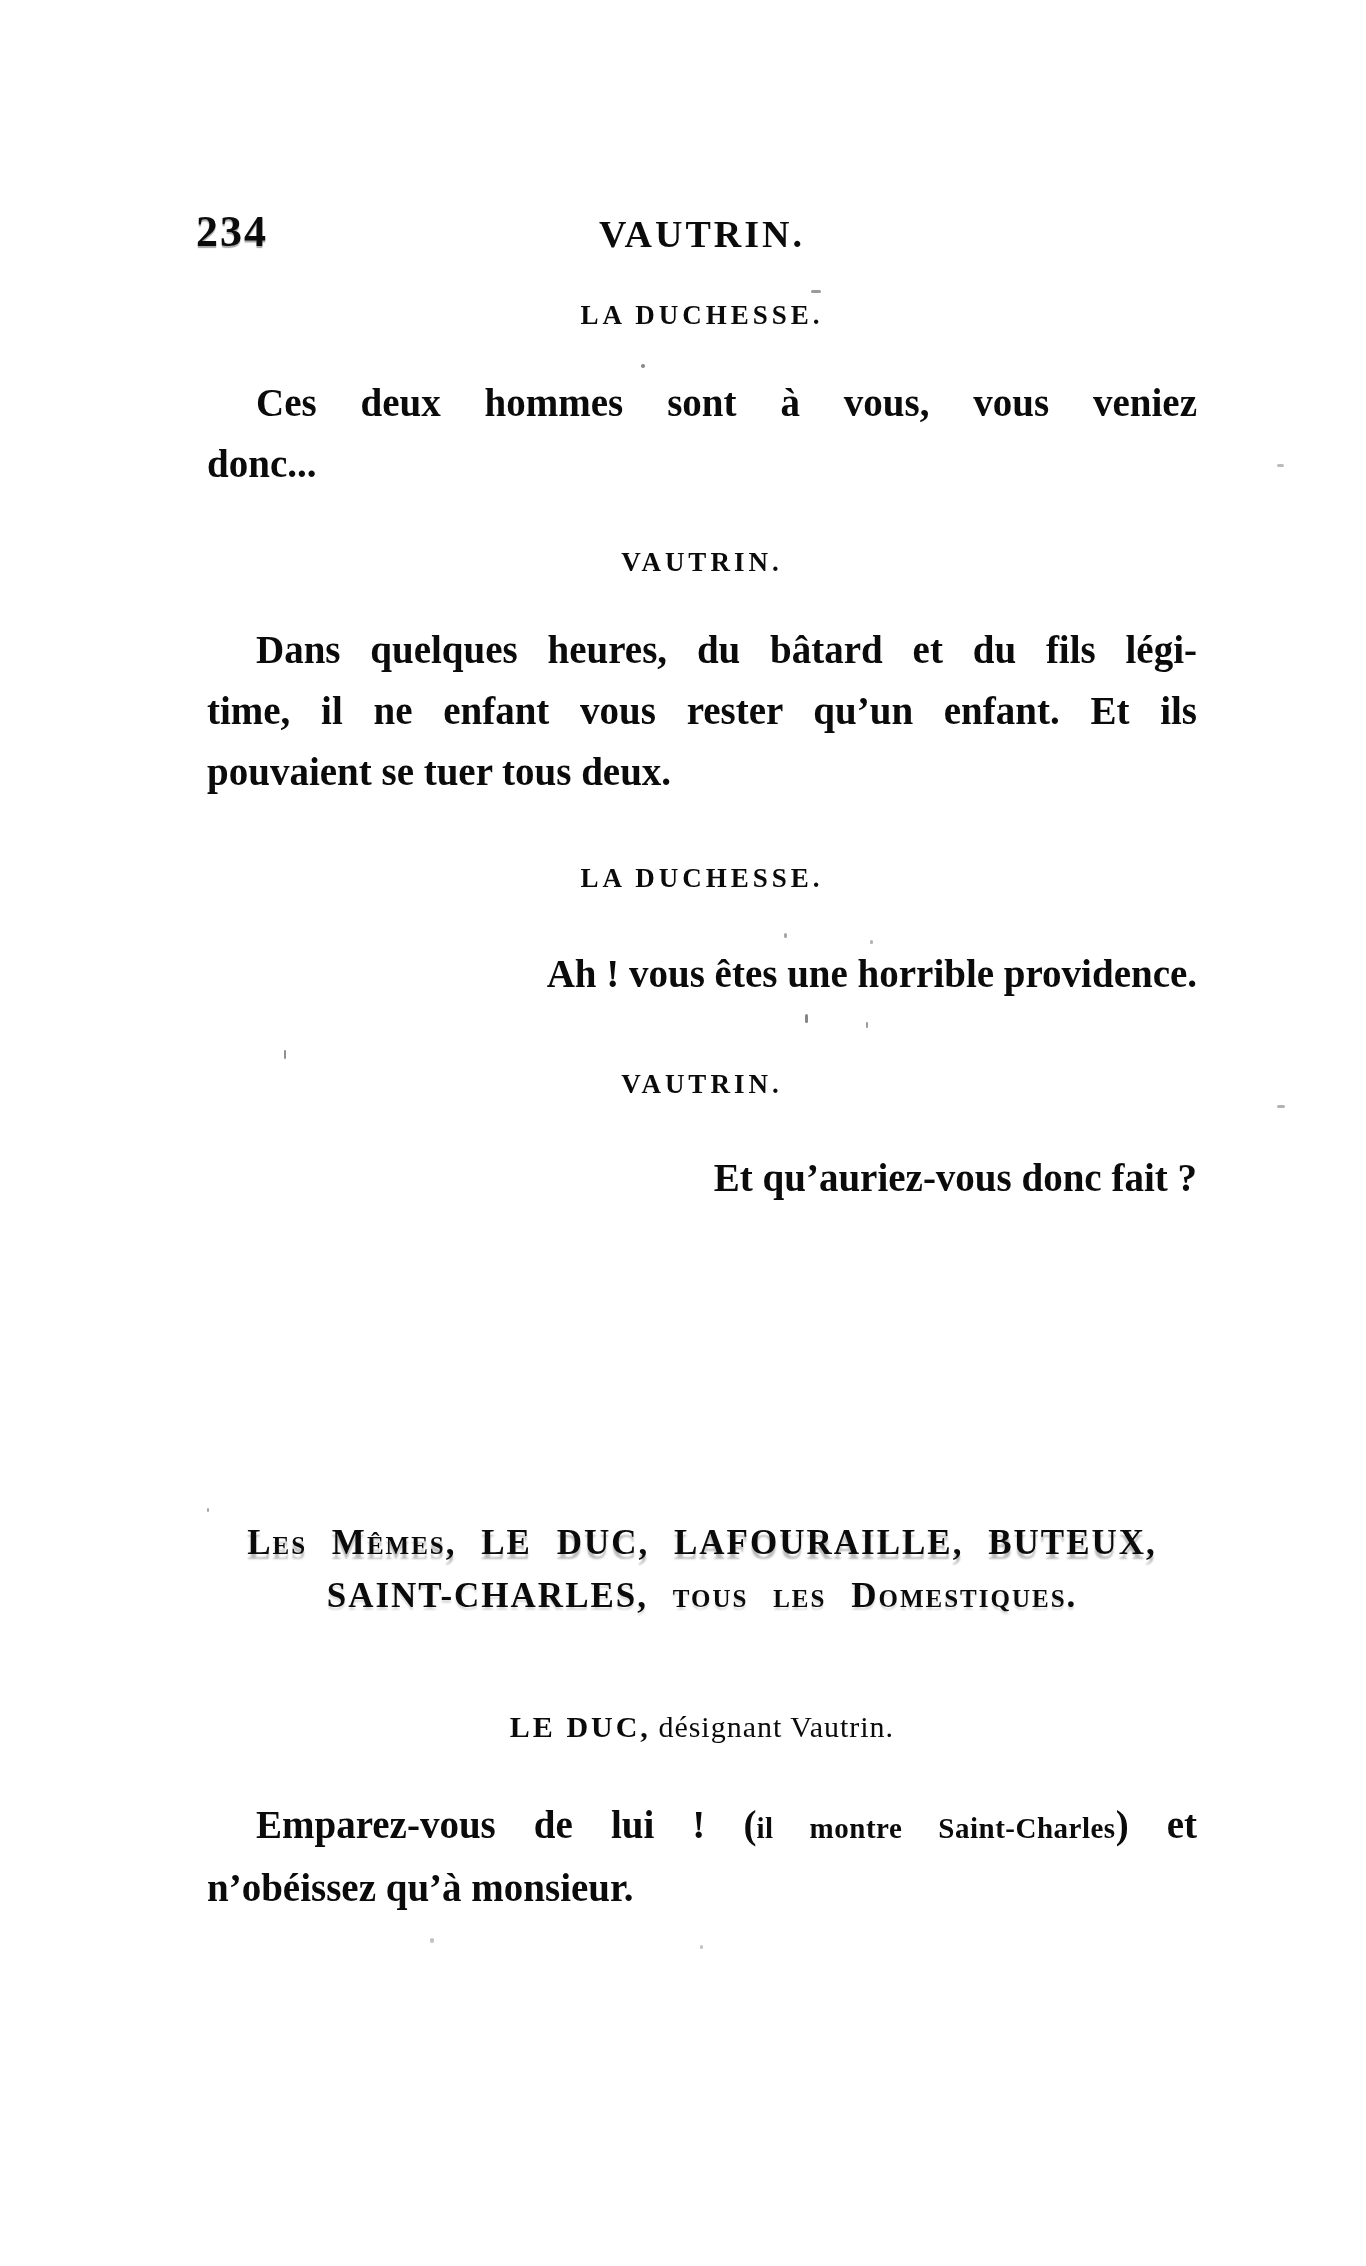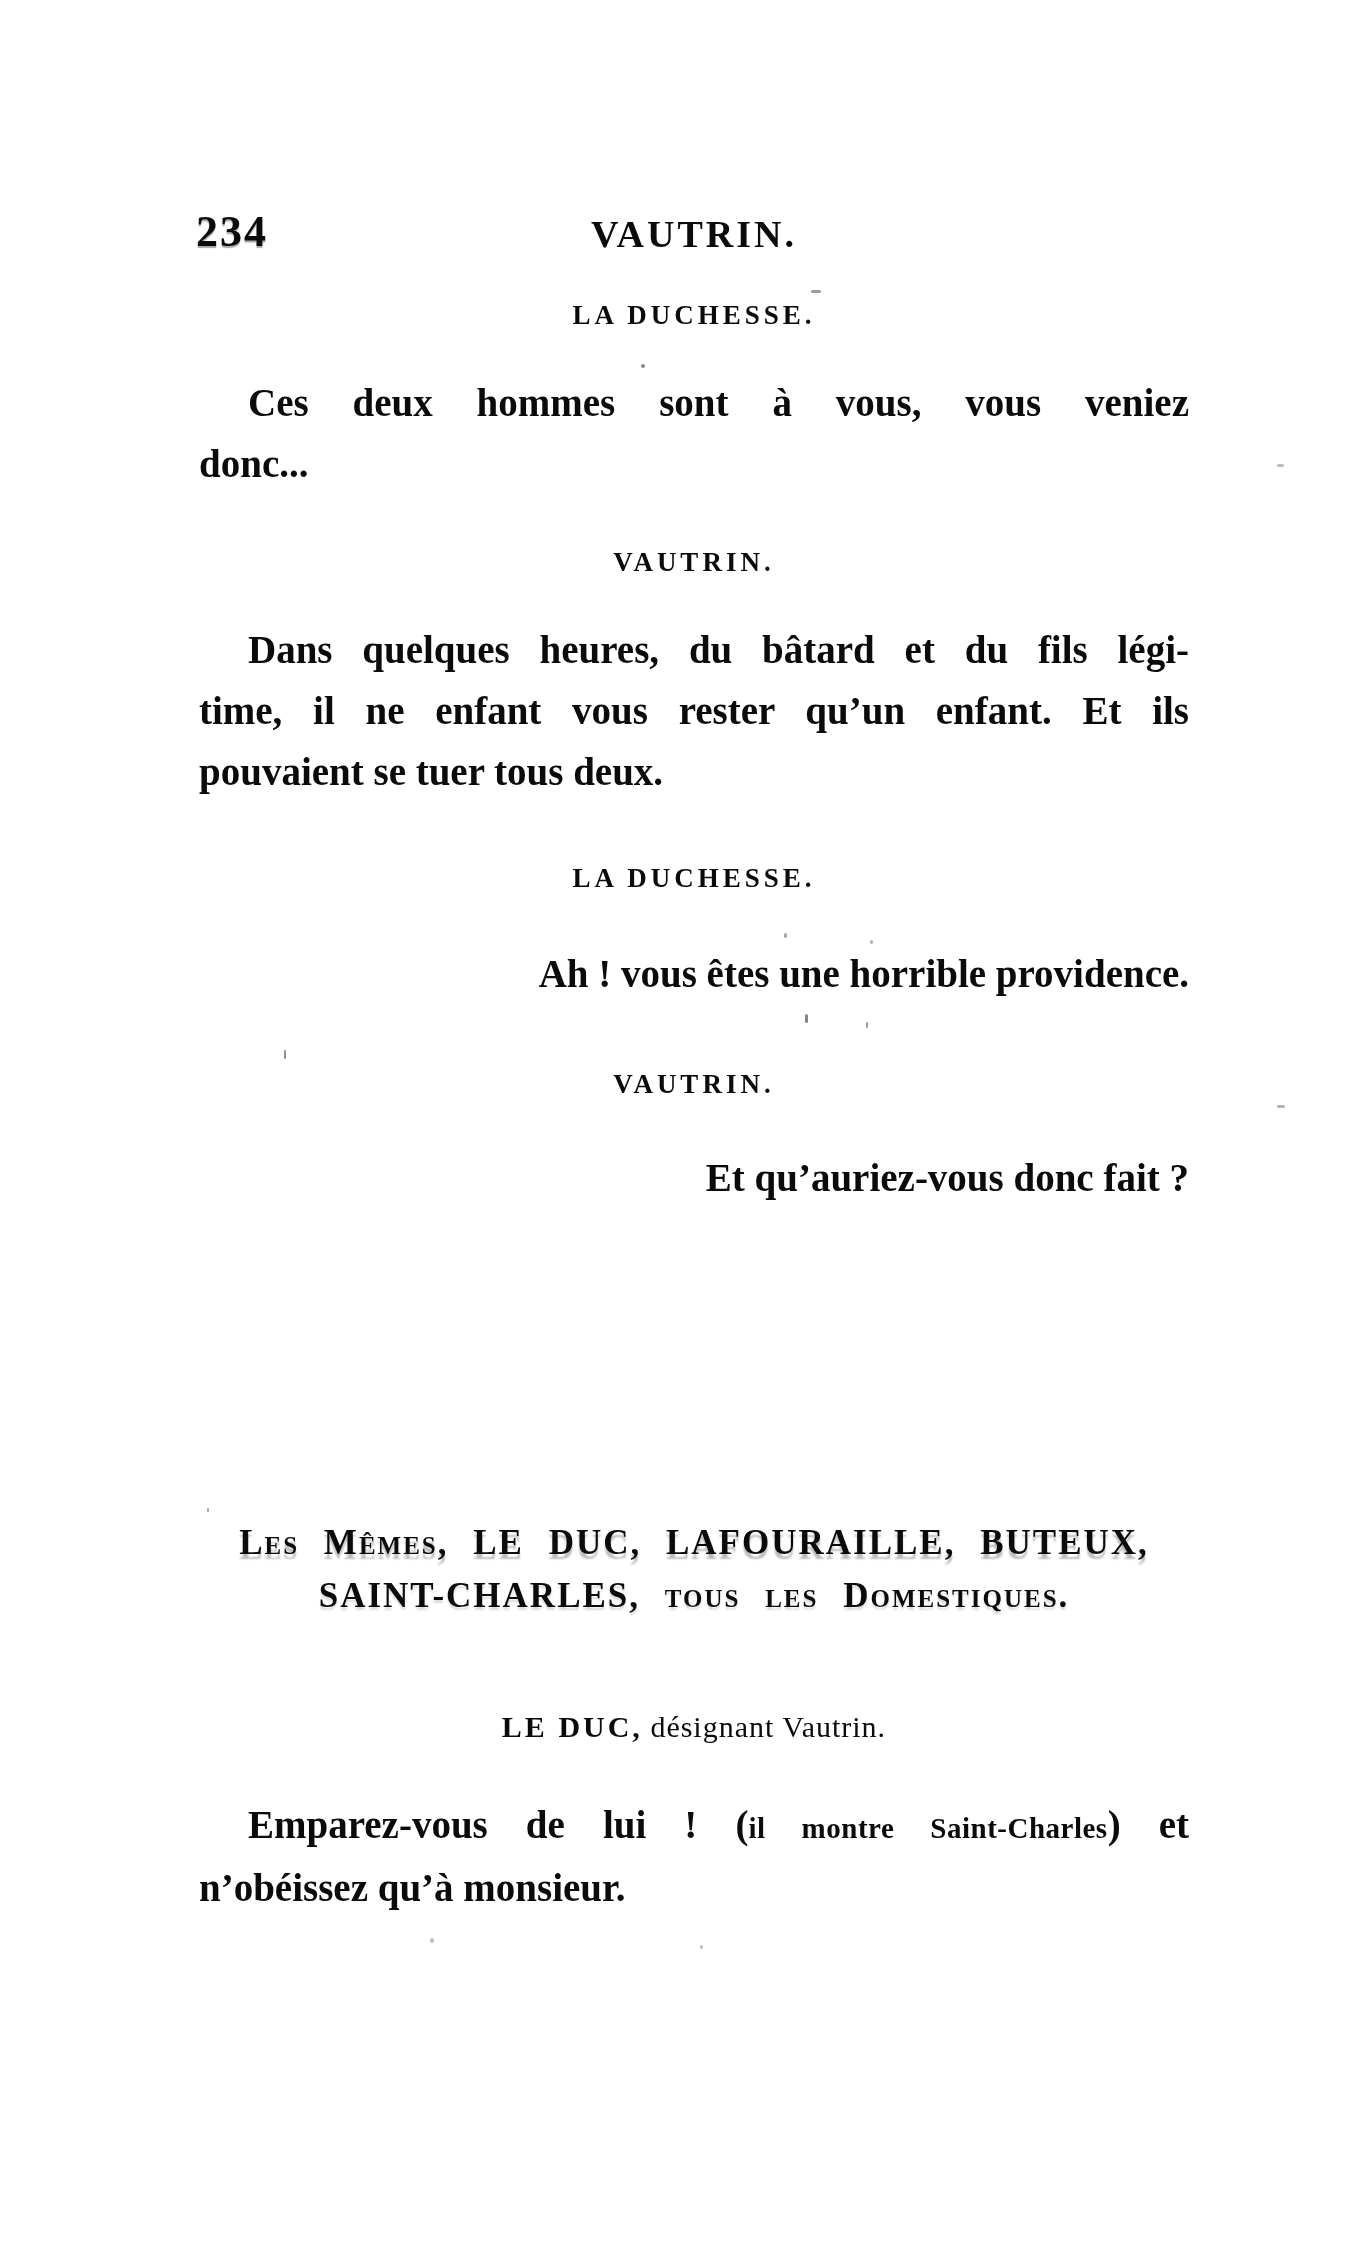--- a/index.html
+++ b/index.html
@@ -12,21 +12,21 @@
     width: 1366px;
     height: 1966px;
     background: #ffffff;
     overflow: hidden;
     color: #0b0b0b;
     font-family: "Liberation Serif", serif;
   }
   
   .col {
     position: absolute;
-    left: 199px;
+    left: 207px;
     width: 990px;
   }
   .center { text-align: center; }
 
   .pagenum {
     position: absolute;
     left: 196px;
     top: 206px;
     font-size: 44px;
     font-weight: bold;

